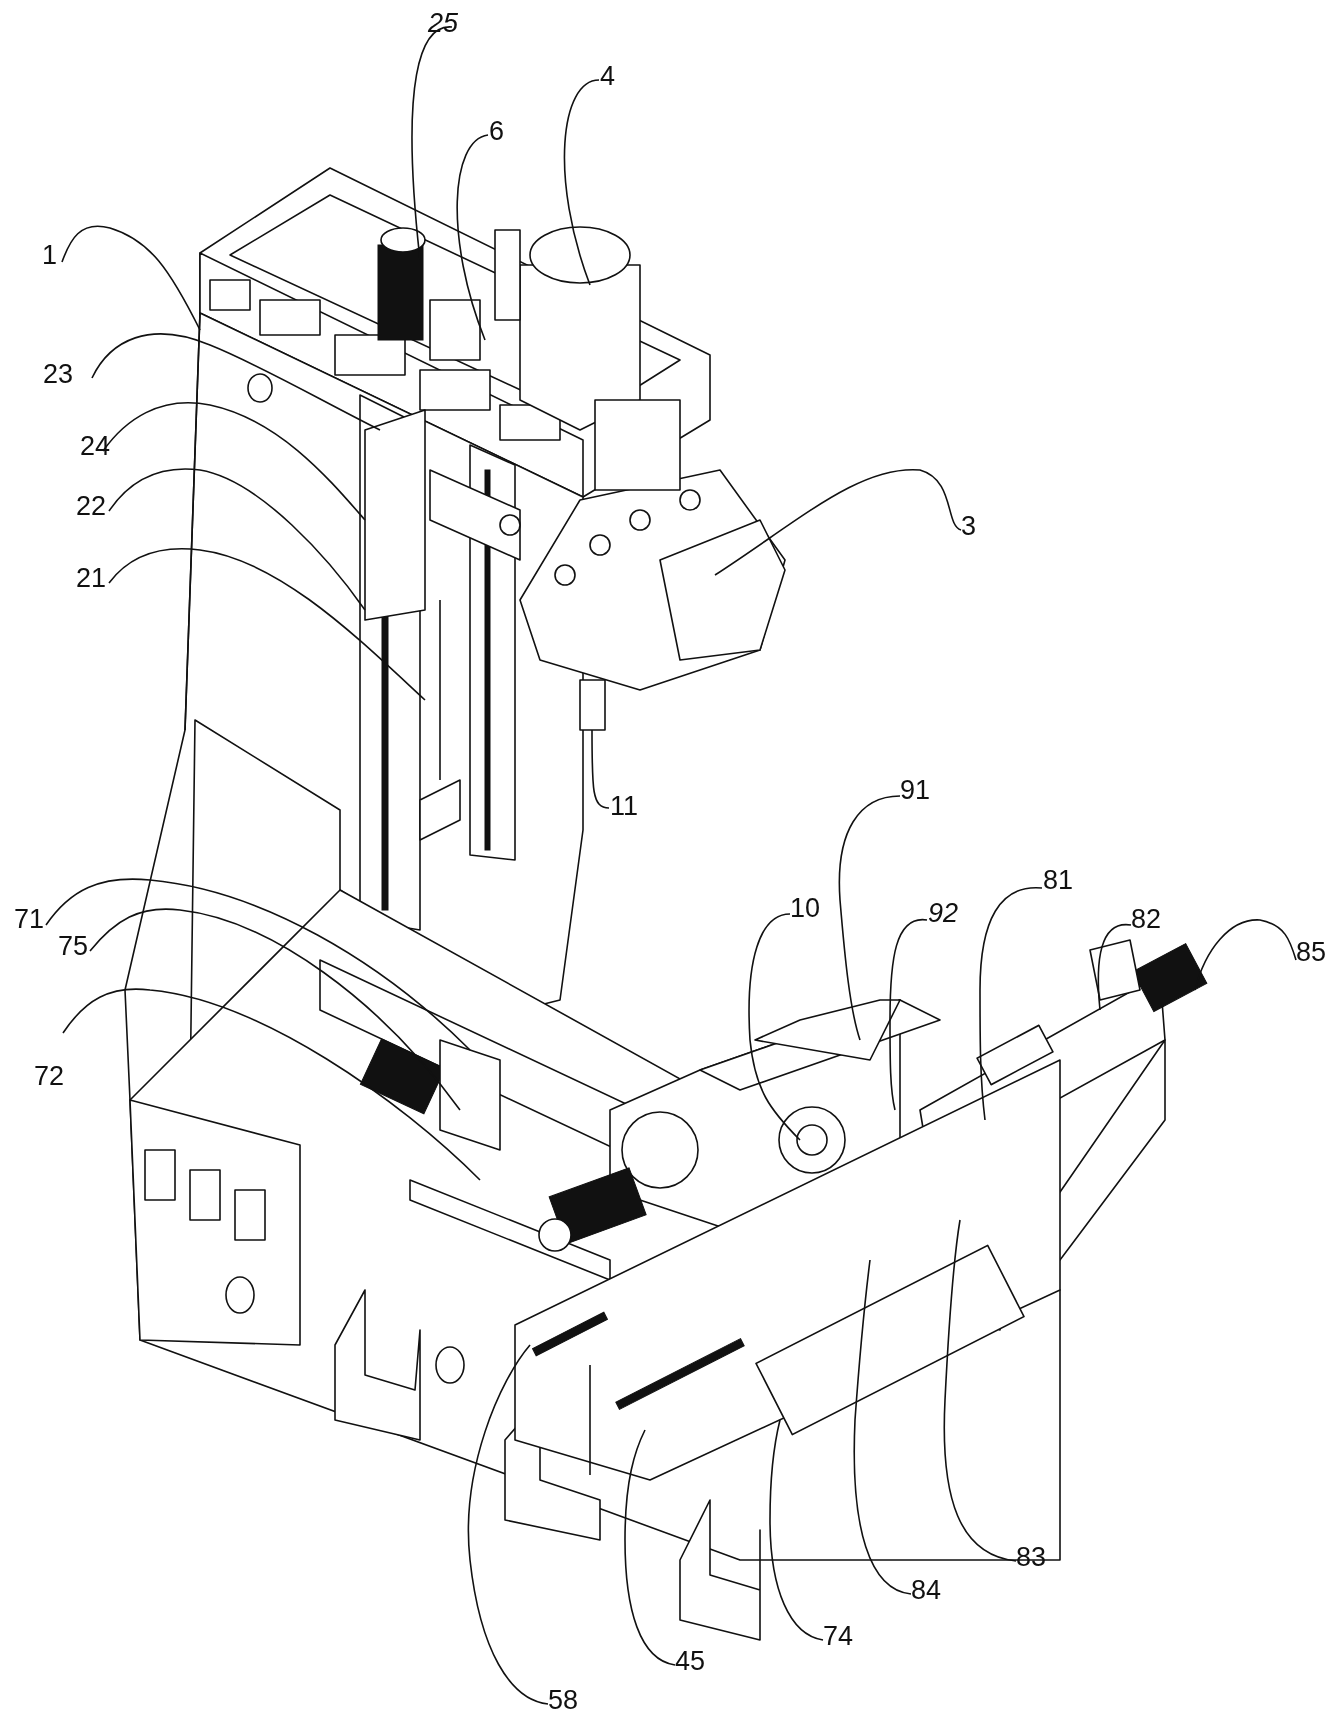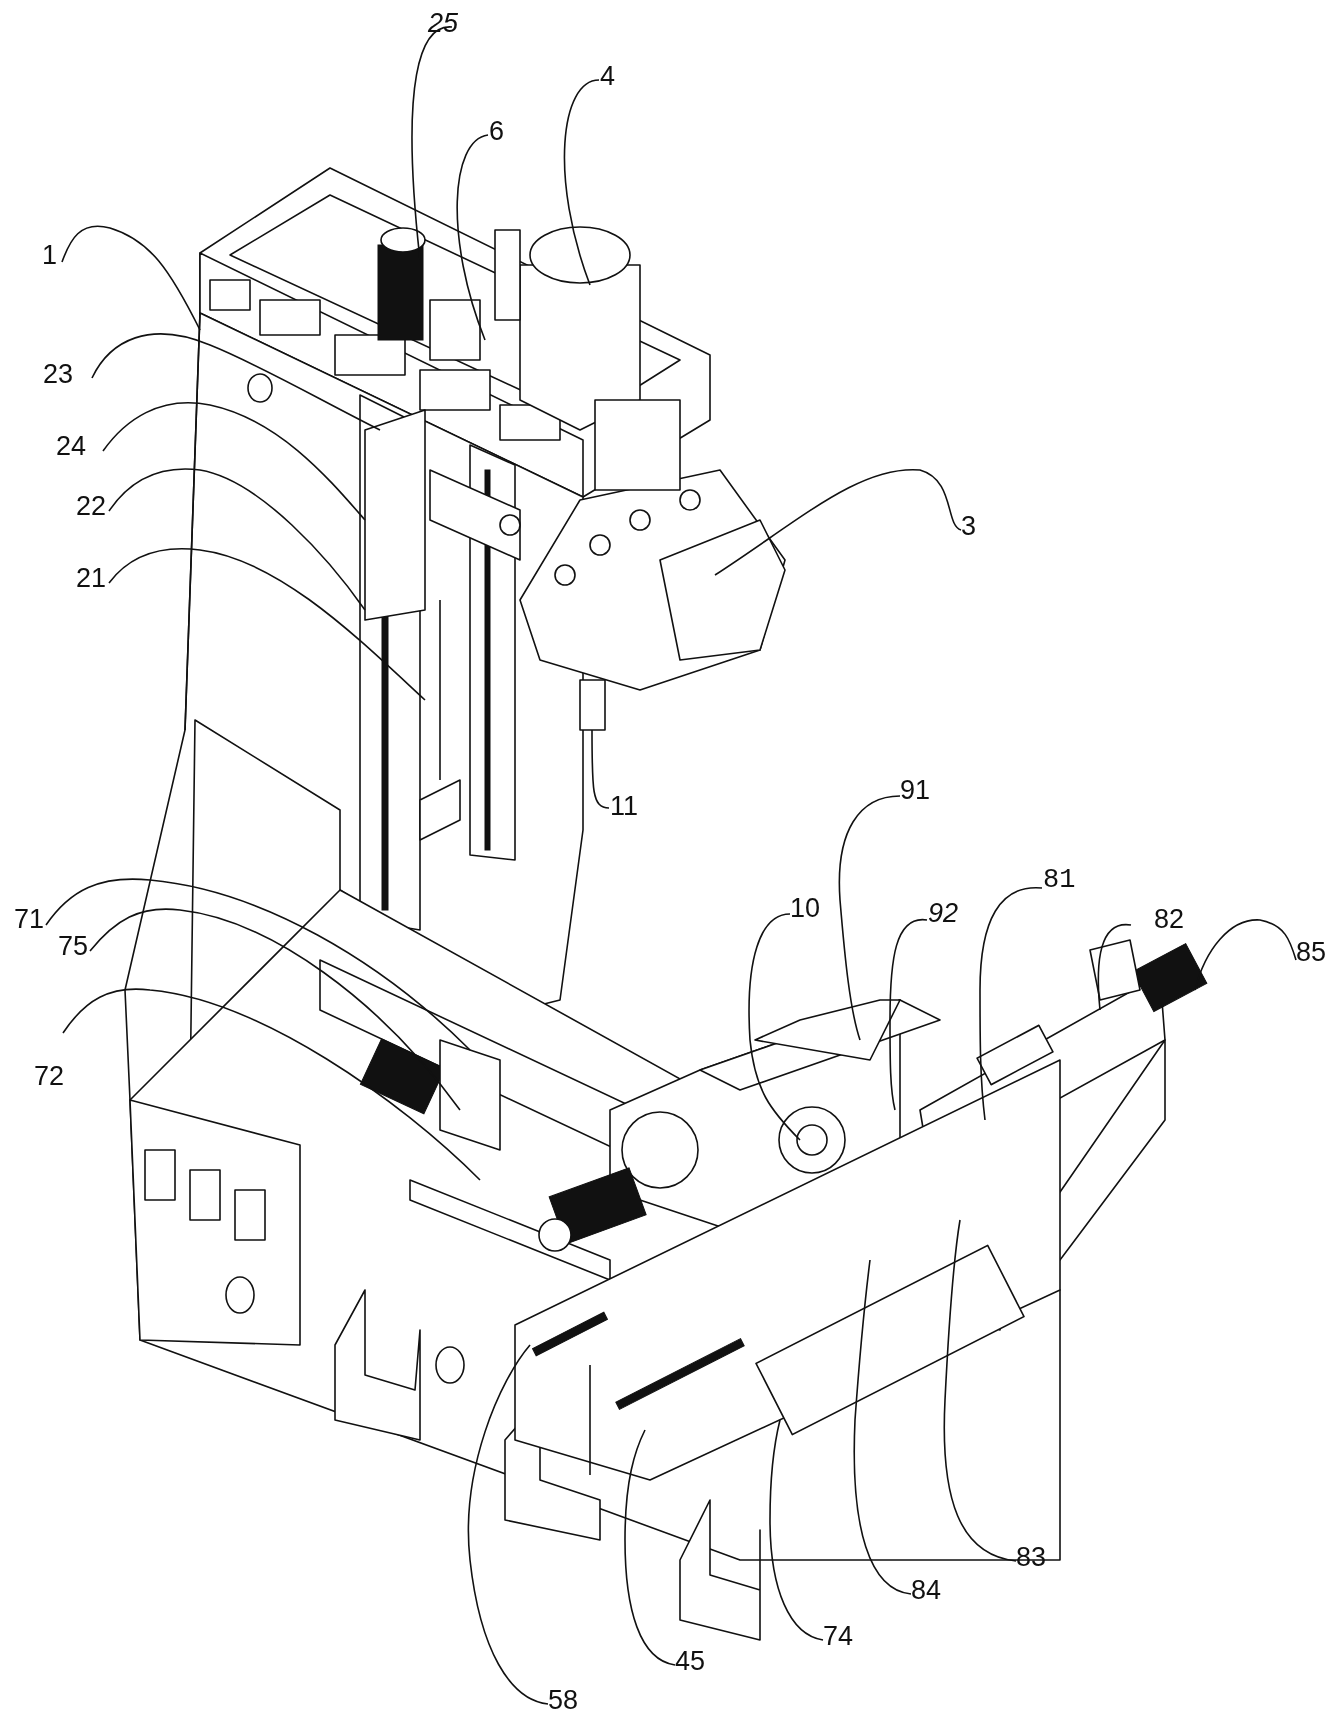--- a/index.html
+++ b/index.html
@@ -143,30 +143,30 @@
     <path class="ln" d="M675,1665 C640,1660 625,1610 625,1540 C625,1480 635,1450 645,1430"></path>
     <path class="ln" d="M548,1704 C510,1700 480,1650 470,1560 C460,1470 500,1380 530,1345"></path>
   </g>
 </svg>
 
 <div class="lbl" style="left:428px;top:10px;font-style:italic;">25</div>
 <div class="lbl" style="left:600px;top:63px;">4</div>
 <div class="lbl" style="left:489px;top:118px;">6</div>
 <div class="lbl" style="left:42px;top:242px;">1</div>
 <div class="lbl" style="left:43px;top:361px;">23</div>
-<div class="lbl" style="left:56px;top:433px;">24</div>
+<div class="lbl" style="left:80px;top:433px;">24</div>
 <div class="lbl" style="left:76px;top:493px;">22</div>
 <div class="lbl" style="left:76px;top:565px;">21</div>
 <div class="lbl" style="left:961px;top:513px;">3</div>
 <div class="lbl" style="left:610px;top:793px;">11</div>
 <div class="lbl" style="left:900px;top:777px;">91</div>
-<div class="lbl" style="left:1043px;top:867px;font-family:Liberation Mono, monospace;">81</div>
+<div class="lbl" style="left:1043px;top:867px;">81</div>
 <div class="lbl" style="left:790px;top:895px;">10</div>
 <div class="lbl" style="left:928px;top:900px;font-style:italic;">92</div>
-<div class="lbl" style="left:1131px;top:906px;margin-left:23px;">82</div>
+<div class="lbl" style="left:1131px;top:906px;">82</div>
 <div class="lbl" style="left:1296px;top:939px;">85</div>
 <div class="lbl" style="left:14px;top:906px;">71</div>
 <div class="lbl" style="left:58px;top:933px;">75</div>
 <div class="lbl" style="left:34px;top:1016px;margin-top:47px;">72</div>
 <div class="lbl" style="left:1016px;top:1544px;">83</div>
 <div class="lbl" style="left:911px;top:1577px;">84</div>
 <div class="lbl" style="left:823px;top:1623px;">74</div>
 <div class="lbl" style="left:675px;top:1648px;">45</div>
 <div class="lbl" style="left:548px;top:1687px;">58</div>
 

